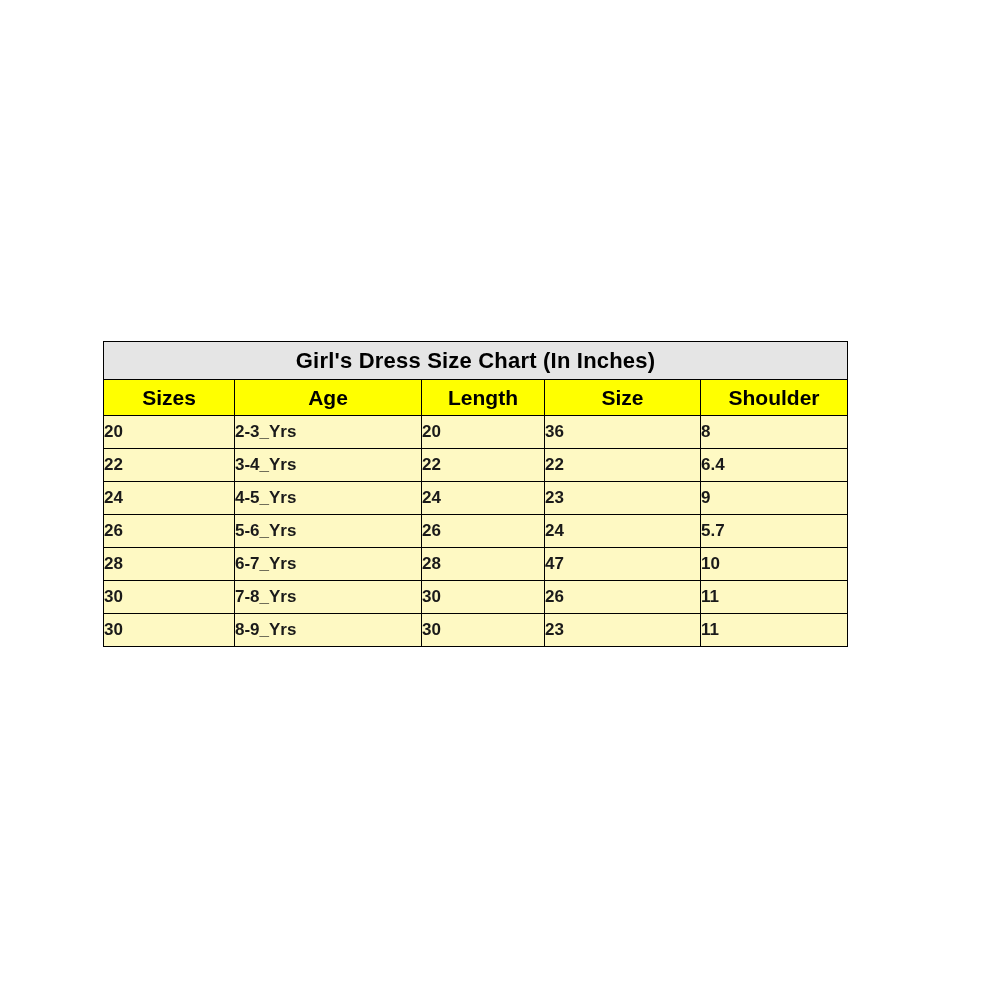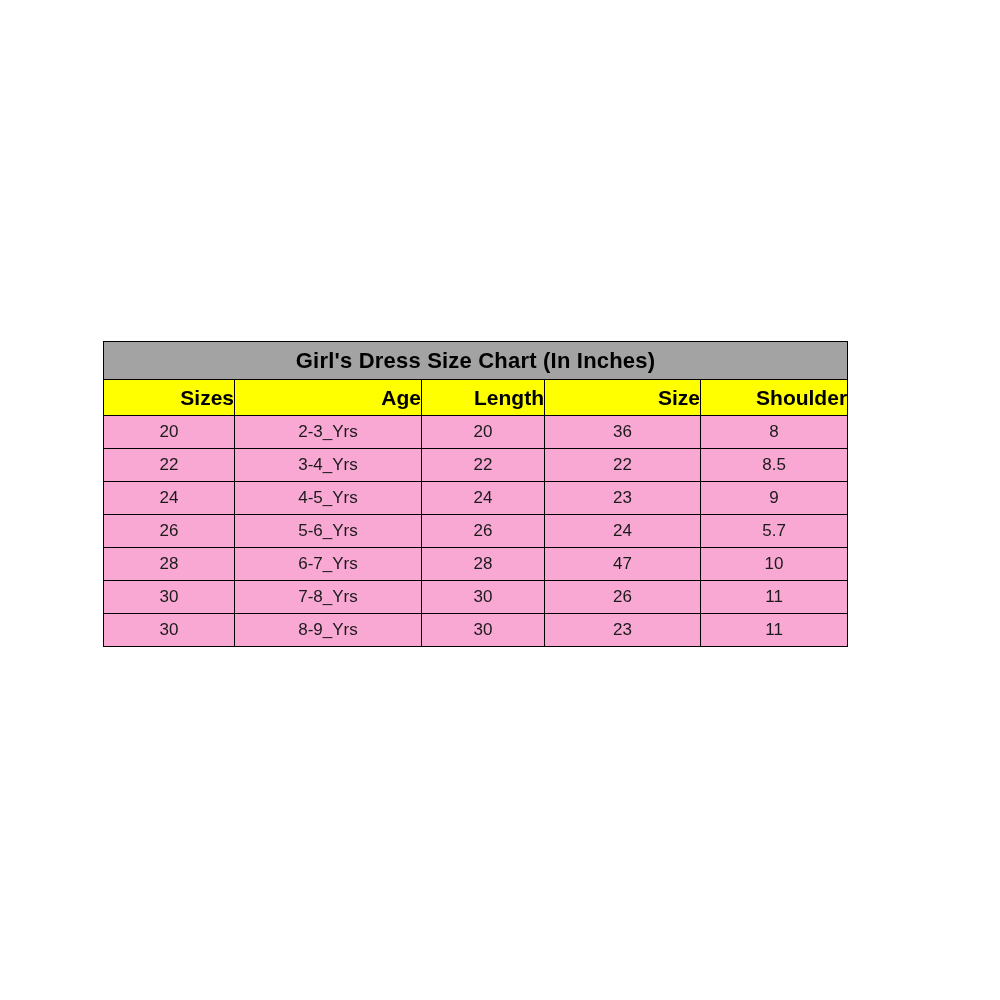--- a/index.html
+++ b/index.html
@@ -30,51 +30,52 @@
 
   table.size-chart td,
   table.size-chart th {
     border: 1px solid #000000;
     padding: 0;
     margin: 0;
   }
 
   
   .title-cell {
-    background: #a3a3a3;
+    background: #e5e5e5;
     color: #000000;
     font-weight: bold;
     font-size: 22px;
     text-align: center;
     height: 37px;
     line-height: 37px;
     letter-spacing: 0.2px;
   }
 
   
   .hdr-cell {
     background: #ffff00;
     color: #000000;
     font-weight: bold;
     font-size: 21px;
-    text-align: right;
+    text-align: center;
     padding-left: 8px;
     height: 35px;
     line-height: 35px;
     white-space: nowrap;
   }
 
   
   .body-cell {
-    background: #f9a8d4;
+    background: #fef9c3;
     color: #1a1a1a;
     font-size: 17px;
-    text-align: center;
+    text-align: left;
     height: 32px;
     line-height: 32px;
+    font-weight: bold;
   }
 
   
   col.c0 { width: 131px; }
   col.c1 { width: 187px; }
   col.c2 { width: 123px; }
   col.c3 { width: 156px; }
   col.c4 { width: 147px; }
 </style>
 </head>
@@ -106,21 +107,21 @@
         <td class="body-cell">2-3_Yrs</td>
         <td class="body-cell">20</td>
         <td class="body-cell">36</td>
         <td class="body-cell">8</td>
       </tr>
       <tr>
         <td class="body-cell">22</td>
         <td class="body-cell">3-4_Yrs</td>
         <td class="body-cell">22</td>
         <td class="body-cell">22</td>
-        <td class="body-cell">8.5</td>
+        <td class="body-cell">6.4</td>
       </tr>
       <tr>
         <td class="body-cell">24</td>
         <td class="body-cell">4-5_Yrs</td>
         <td class="body-cell">24</td>
         <td class="body-cell">23</td>
         <td class="body-cell">9</td>
       </tr>
       <tr>
         <td class="body-cell">26</td>

